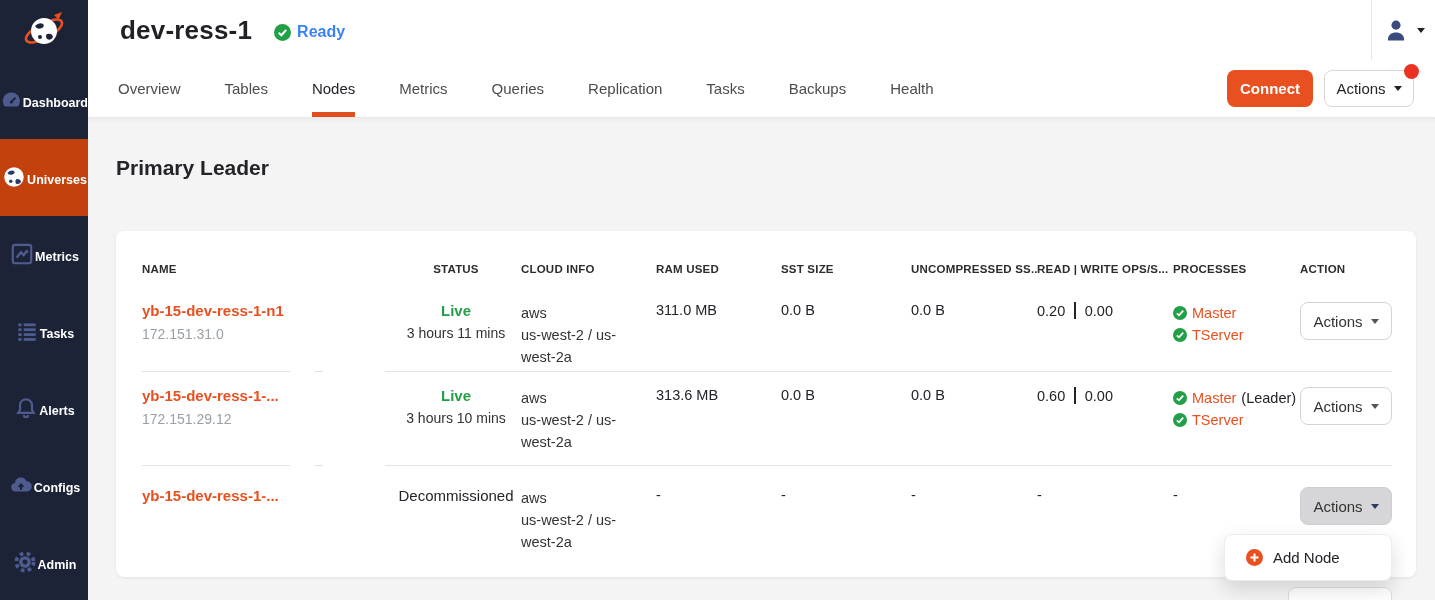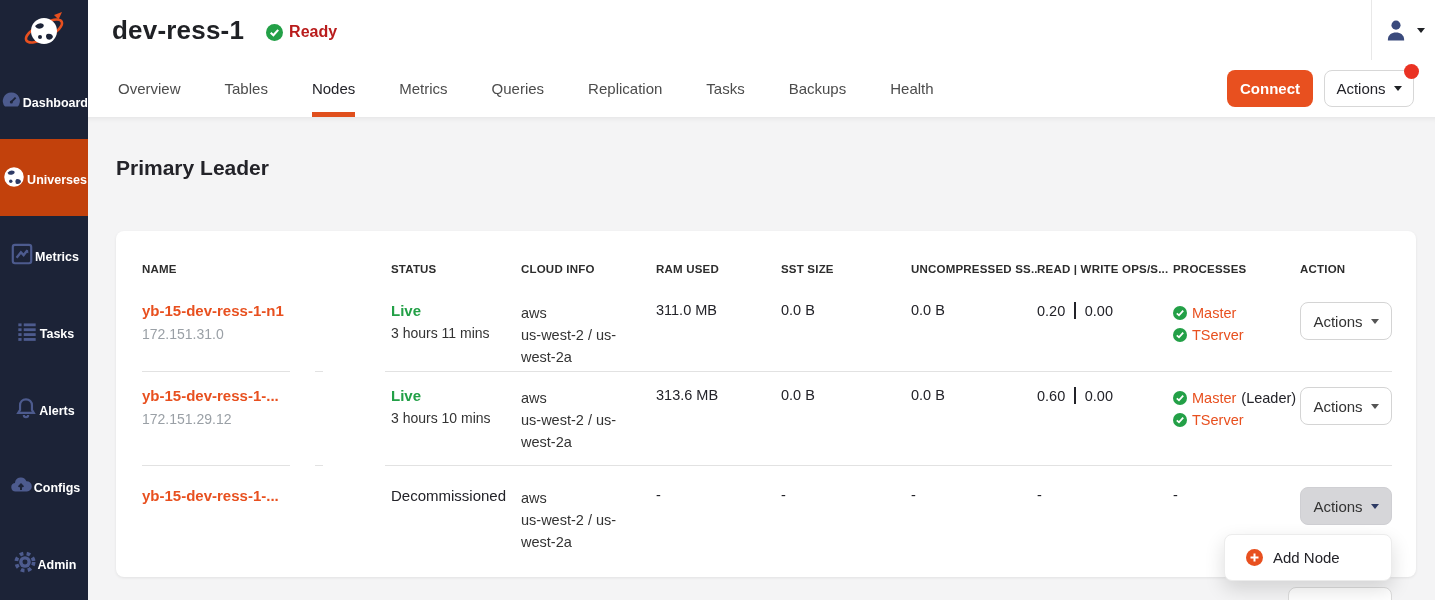--- a/index.html
+++ b/index.html
@@ -17,24 +17,24 @@
   .side-item svg { width:26px; height:26px; }
   .side-item.active { background:#c2410c; }
   .muted-ic { color:#4d5b8e; }
   .white-ic { color:#ffffff; }
 
   
   .right { flex:1; display:flex; flex-direction:column; min-width:0; }
 
   
   .topbar { background:#fff; height:117px; flex:none; position:relative; }
-  .topbar-row1 { height:60px; display:flex; align-items:center; padding-left:24px; }
+  .topbar-row1 { height:60px; display:flex; align-items:center; padding-left:32px; }
   .uni-title { font-size:26px; font-weight:700; color:#1f2125; letter-spacing:.2px; }
   .ready { display:flex; align-items:center; gap:6px; margin-left:22px; margin-top:4px; }
-  .ready .txt { color:#b91c1c; font-weight:700; font-size:16px; }
+  .ready .txt { color:#3b82f6; font-weight:700; font-size:16px; }
   .user-area { position:absolute; right:0; top:0; width:64px; height:60px;
     border-left:1px solid #e8e8e8; display:flex; align-items:center; justify-content:center; gap:8px; }
   .caret { width:0; height:0; border-left:5px solid transparent; border-right:5px solid transparent;
     border-top:6px solid #1f2125; display:inline-block; }
   .caret.sm { border-left-width:4px; border-right-width:4px; border-top-width:5px; }
 
   
   .tabs-row { height:57px; display:flex; align-items:stretch; padding-left:30px; position:relative; }
   .tab { display:flex; align-items:center; margin-right:44px; font-size:15px; color:#4c4c4c;
     position:relative; cursor:pointer; white-space:nowrap; }
@@ -52,21 +52,21 @@
 
   
   .content { flex:1; background:#f4f4f5; padding:39px 19px 0 28px; position:relative;
     box-shadow: inset 0 7px 7px -7px rgba(0,0,0,.10); }
   .section-title { font-size:21px; font-weight:700; color:#232329; }
 
   .card { background:#fff; border-radius:8px; margin-top:51px; width:1300px; height:346px;
     box-shadow:0 1px 3px rgba(0,0,0,.08); position:relative; }
 
   .trow { display:flex; padding-left:26px; padding-right:24px; }
-  .c-name{width:249px;flex:none;} .c-status{width:130px;flex:none;} .c-cloud{width:135px;flex:none;}
+  .c-name{width:249px;flex:none;} .c-status{width:130px;flex:none;text-align:center;} .c-cloud{width:135px;flex:none;}
   .c-ram{width:125px;flex:none;} .c-sst{width:130px;flex:none;} .c-unc{width:126px;flex:none;}
   .c-rw{width:136px;flex:none;} .c-proc{width:127px;flex:none;} .c-act{width:92px;flex:none;}
 
   .thead { height:56px; align-items:flex-end; padding-bottom:12px; }
   .thead div { font-size:11.5px; font-weight:700; color:#2d2d2d; white-space:nowrap;
     overflow:hidden; letter-spacing:.2px; }
 
   .drow.r1 { height:84px; } .drow.r2 { height:93px; } .drow.r3 { height:111px; }
   .drow { padding-top:15px; font-size:14.5px; color:#232329; }
   .drow.r3 { padding-top:21px; }

